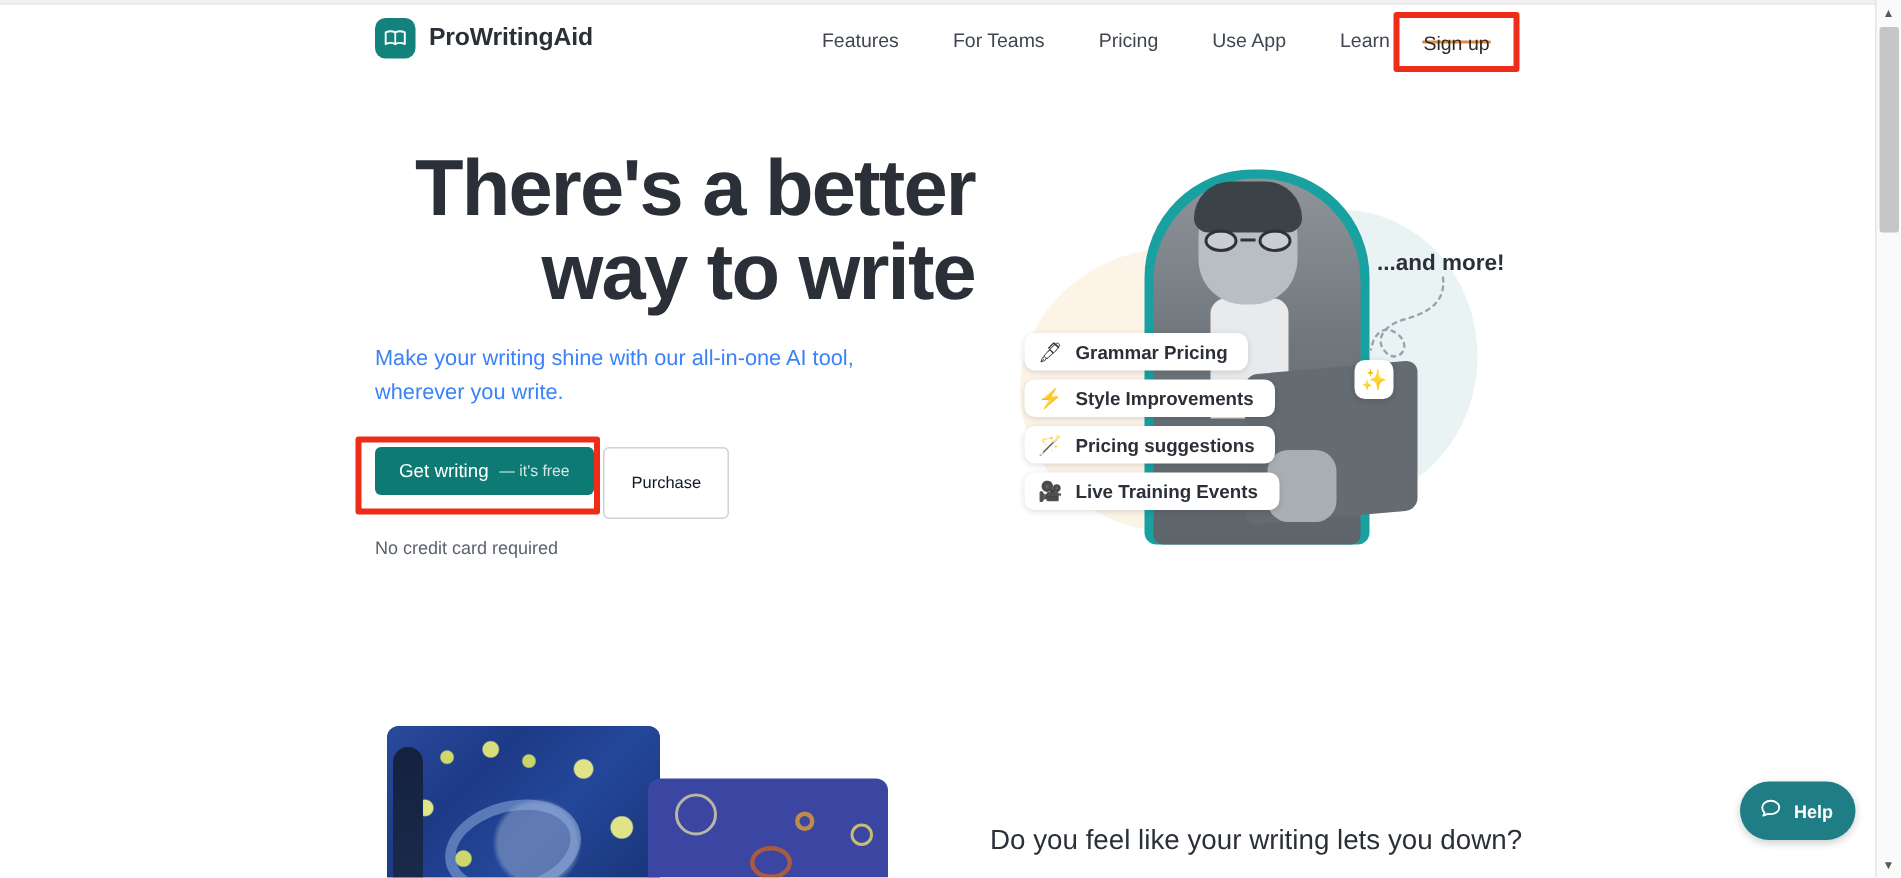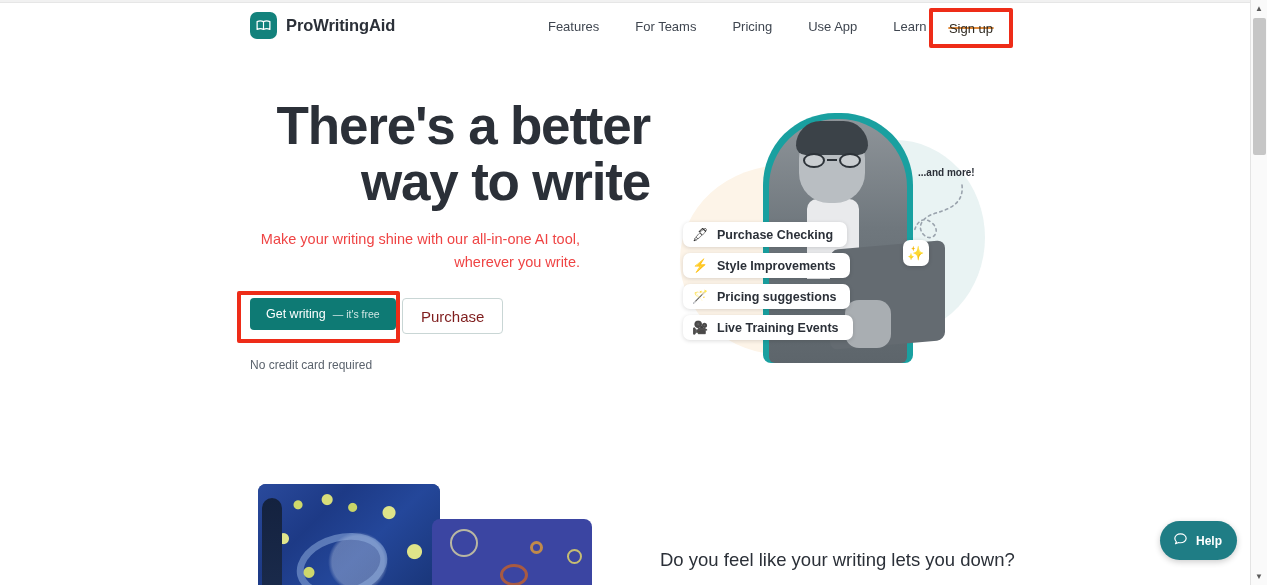--- a/index.html
+++ b/index.html
@@ -99,22 +99,21 @@
     color: #2b3038;
     letter-spacing: -1.2px;
     text-align: right;
   }
   .hero-sub {
     position: absolute;
     left: 250px; top: 228px;
     width: 330px;
     font-size: 14.5px;
     line-height: 23px;
-    color: #ef4444;
-    text-align: right;
+    color: #3b82f6;
   }
 
   
   .cta-annot {
     position: absolute;
     left: 237px; top: 291px;
     width: 163px; height: 52px;
     border: 4px solid #ee2c18;
     background: #ffffff;
     border-radius: 2px;
@@ -134,27 +133,27 @@
     display: flex; align-items: center; gap: 7px;
     white-space: nowrap;
   }
   .btn-start .free {
     font-size: 10.5px;
     color: #cfe6e4;
   }
   .btn-purchase {
     position: absolute;
     left: 402px; top: 298px;
-    height: 36px;
+    height: 48px;
     padding: 0 18px;
     background: #ffffff;
-    color: #7f1d1d;
+    color: #0f172a;
     border: 1px solid #c9d6d5;
     border-radius: 4px;
-    font-size: 15px;
+    font-size: 11px;
     font-family: "Liberation Sans", sans-serif;
     cursor: pointer;
     display: flex; align-items: center; justify-content: center;
     white-space: nowrap;
   }
   .nocard {
     position: absolute;
     left: 250px; top: 358px;
     font-size: 12px;
     color: #5b636d;
@@ -270,21 +269,21 @@
     background: #ffffff;
     border-radius: 7px;
     box-shadow: 0 1px 4px rgba(0,0,0,.16);
     display: flex; align-items: center; justify-content: center;
     font-size: 14px;
   }
 
   .and-more {
     position: absolute;
     left: 263px; top: 62px;
-    font-size: 10px;
+    font-size: 15px;
     font-weight: bold;
     color: #2b3038;
     white-space: nowrap;
   }
   .arrow-curl {
     position: absolute;
     left: 255px; top: 78px;
     width: 60px; height: 62px;
   }
 
@@ -483,21 +482,21 @@
     <div class="sparkle-chip">✨</div>
 
     <div class="and-more">...and more!</div>
     <svg class="arrow-curl" viewBox="0 0 60 62">
       <path d="M52 2 C54 20, 40 26, 26 30 C12 34, 6 44, 14 52 C22 60, 32 48, 22 40 C14 33, 6 38, 4 50" fill="none" stroke="#9aa3ad" stroke-width="1.6" stroke-dasharray="2.5 3.5" stroke-linecap="round"></path>
     </svg>
 
     <div class="feature-list">
       <div class="feature-chip">
         <span class="ficon">🖋</span>
-        <span class="flabel">Purchase Checking</span>
+        <span class="flabel">Grammar Pricing</span>
       </div>
       <div class="feature-chip">
         <span class="ficon">⚡</span>
         <span class="flabel">Style Improvements</span>
       </div>
       <div class="feature-chip">
         <span class="ficon">🪄</span>
         <span class="flabel">Pricing suggestions</span>
       </div>
       <div class="feature-chip">

